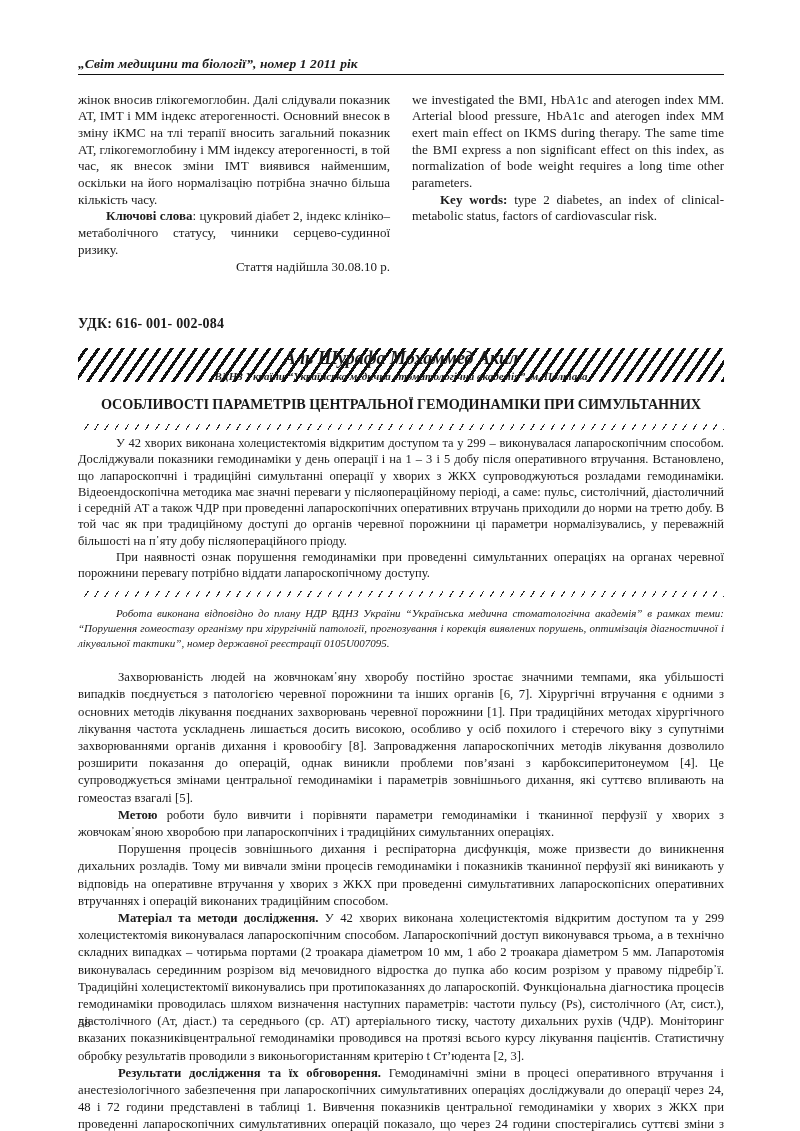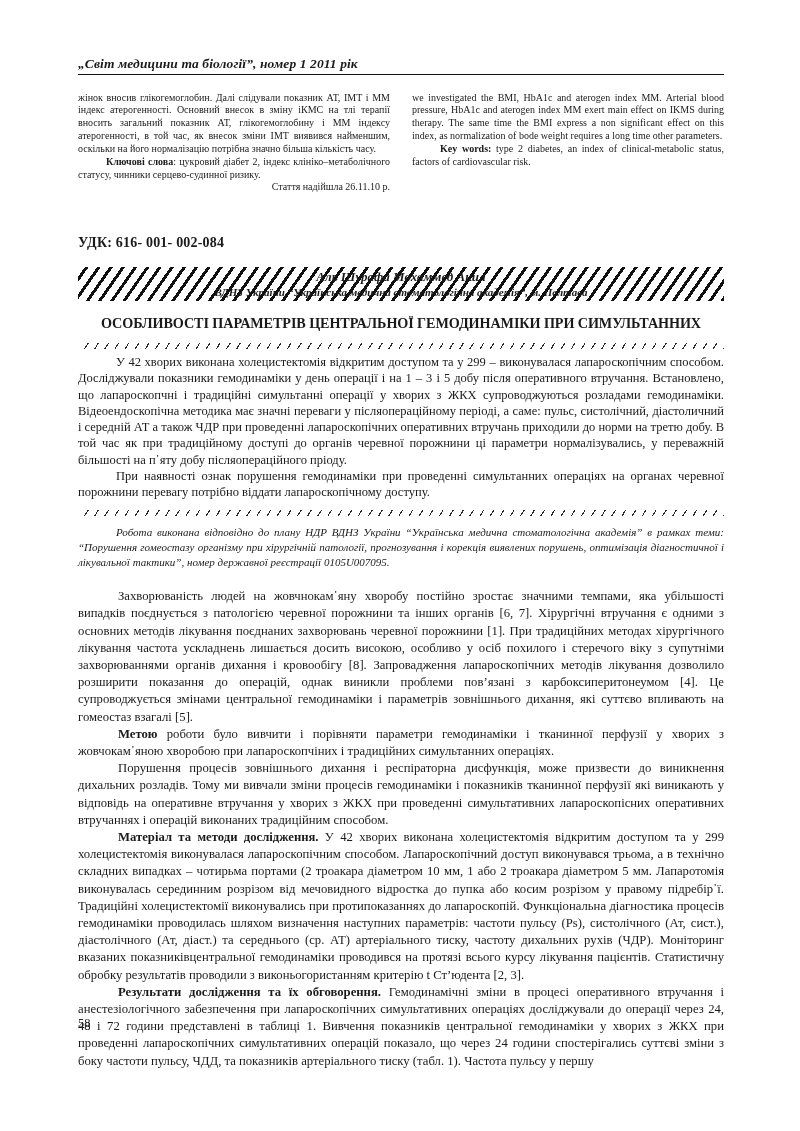--- a/index.html
+++ b/index.html
@@ -51,21 +51,21 @@
     display: flex;
     gap: 22px;
     margin-top: 17px;
   }
   .col {
     flex: 1 1 0;
     min-width: 0;
   }
   .col p {
     margin: 0;
-    font-size: 10px;
+    font-size: 13px;
     line-height: 1.285;
     text-align: justify;
     text-justify: inter-word;
     hyphens: none;
   }
   .col p.indent { text-indent: 28px; }
   .col p.right  { text-align: right; }
   .kw { font-weight: bold; }
 
   
@@ -85,21 +85,21 @@
     background-image: repeating-linear-gradient(
         -55deg,
         #111 0px, #111 3px,
         #ffffff 3px, #ffffff 10px);
     display: flex;
     flex-direction: column;
     align-items: center;
     justify-content: center;
   }
   .author-band .author-line {
-    font-size: 13px;
+    font-size: 18px;
     font-weight: bold;
     font-style: italic;
     line-height: 1.26;
     text-align: center;
     white-space: nowrap;
     mix-blend-mode: normal;
   }
   .author-band .affil-line {
     font-size: 11px;
     font-weight: bold;
@@ -185,21 +185,21 @@
     <div class="running-head">
       <div class="running-head-title">„Світ медицини та біології”, номер 1 2011 рік</div>
       <div class="head-rule"></div>
     </div>
 
     <div class="cols">
 
       <div class="col">
         <p>жінок вносив глікогемоглобин. Далі слідували показник АТ, ІМТ і ММ індекс атерогенності. Основний внесок в зміну іКМС на тлі терапії вносить загальний показник АТ, глікогемоглобину і ММ індексу атерогенності, в той час, як внесок зміни ІМТ виявився найменшим, оскільки на його нормалізацію потрібна значно більша кількість часу.</p>
         <p class="indent"><span class="kw">Ключові слова</span><span>: цукровий діабет 2, індекс клініко–метаболічного статусу, чинники серцево-судинної ризику.</span></p>
-        <p class="right">Стаття надійшла 26.11.10 р.</p>
+        <p class="right">Стаття надійшла 30.08.10 р.</p>
       </div>
 
       <div class="col">
         <p>we investigated the BMI, HbA1c and aterogen index MM. Arterial blood pressure, HbA1c and aterogen index MM exert main effect on IKMS during therapy. The same time the BMI express a non significant effect on this index, as normalization of bode weight requires a long time other parameters.</p>
         <p class="indent"><span class="kw">Key words:</span><span> type 2 diabetes, an index of clinical-metabolic status, factors of cardiovascular risk.</span></p>
       </div>
 
     </div>
 
     <div class="udk">УДК: 616- 001- 002-084</div>

